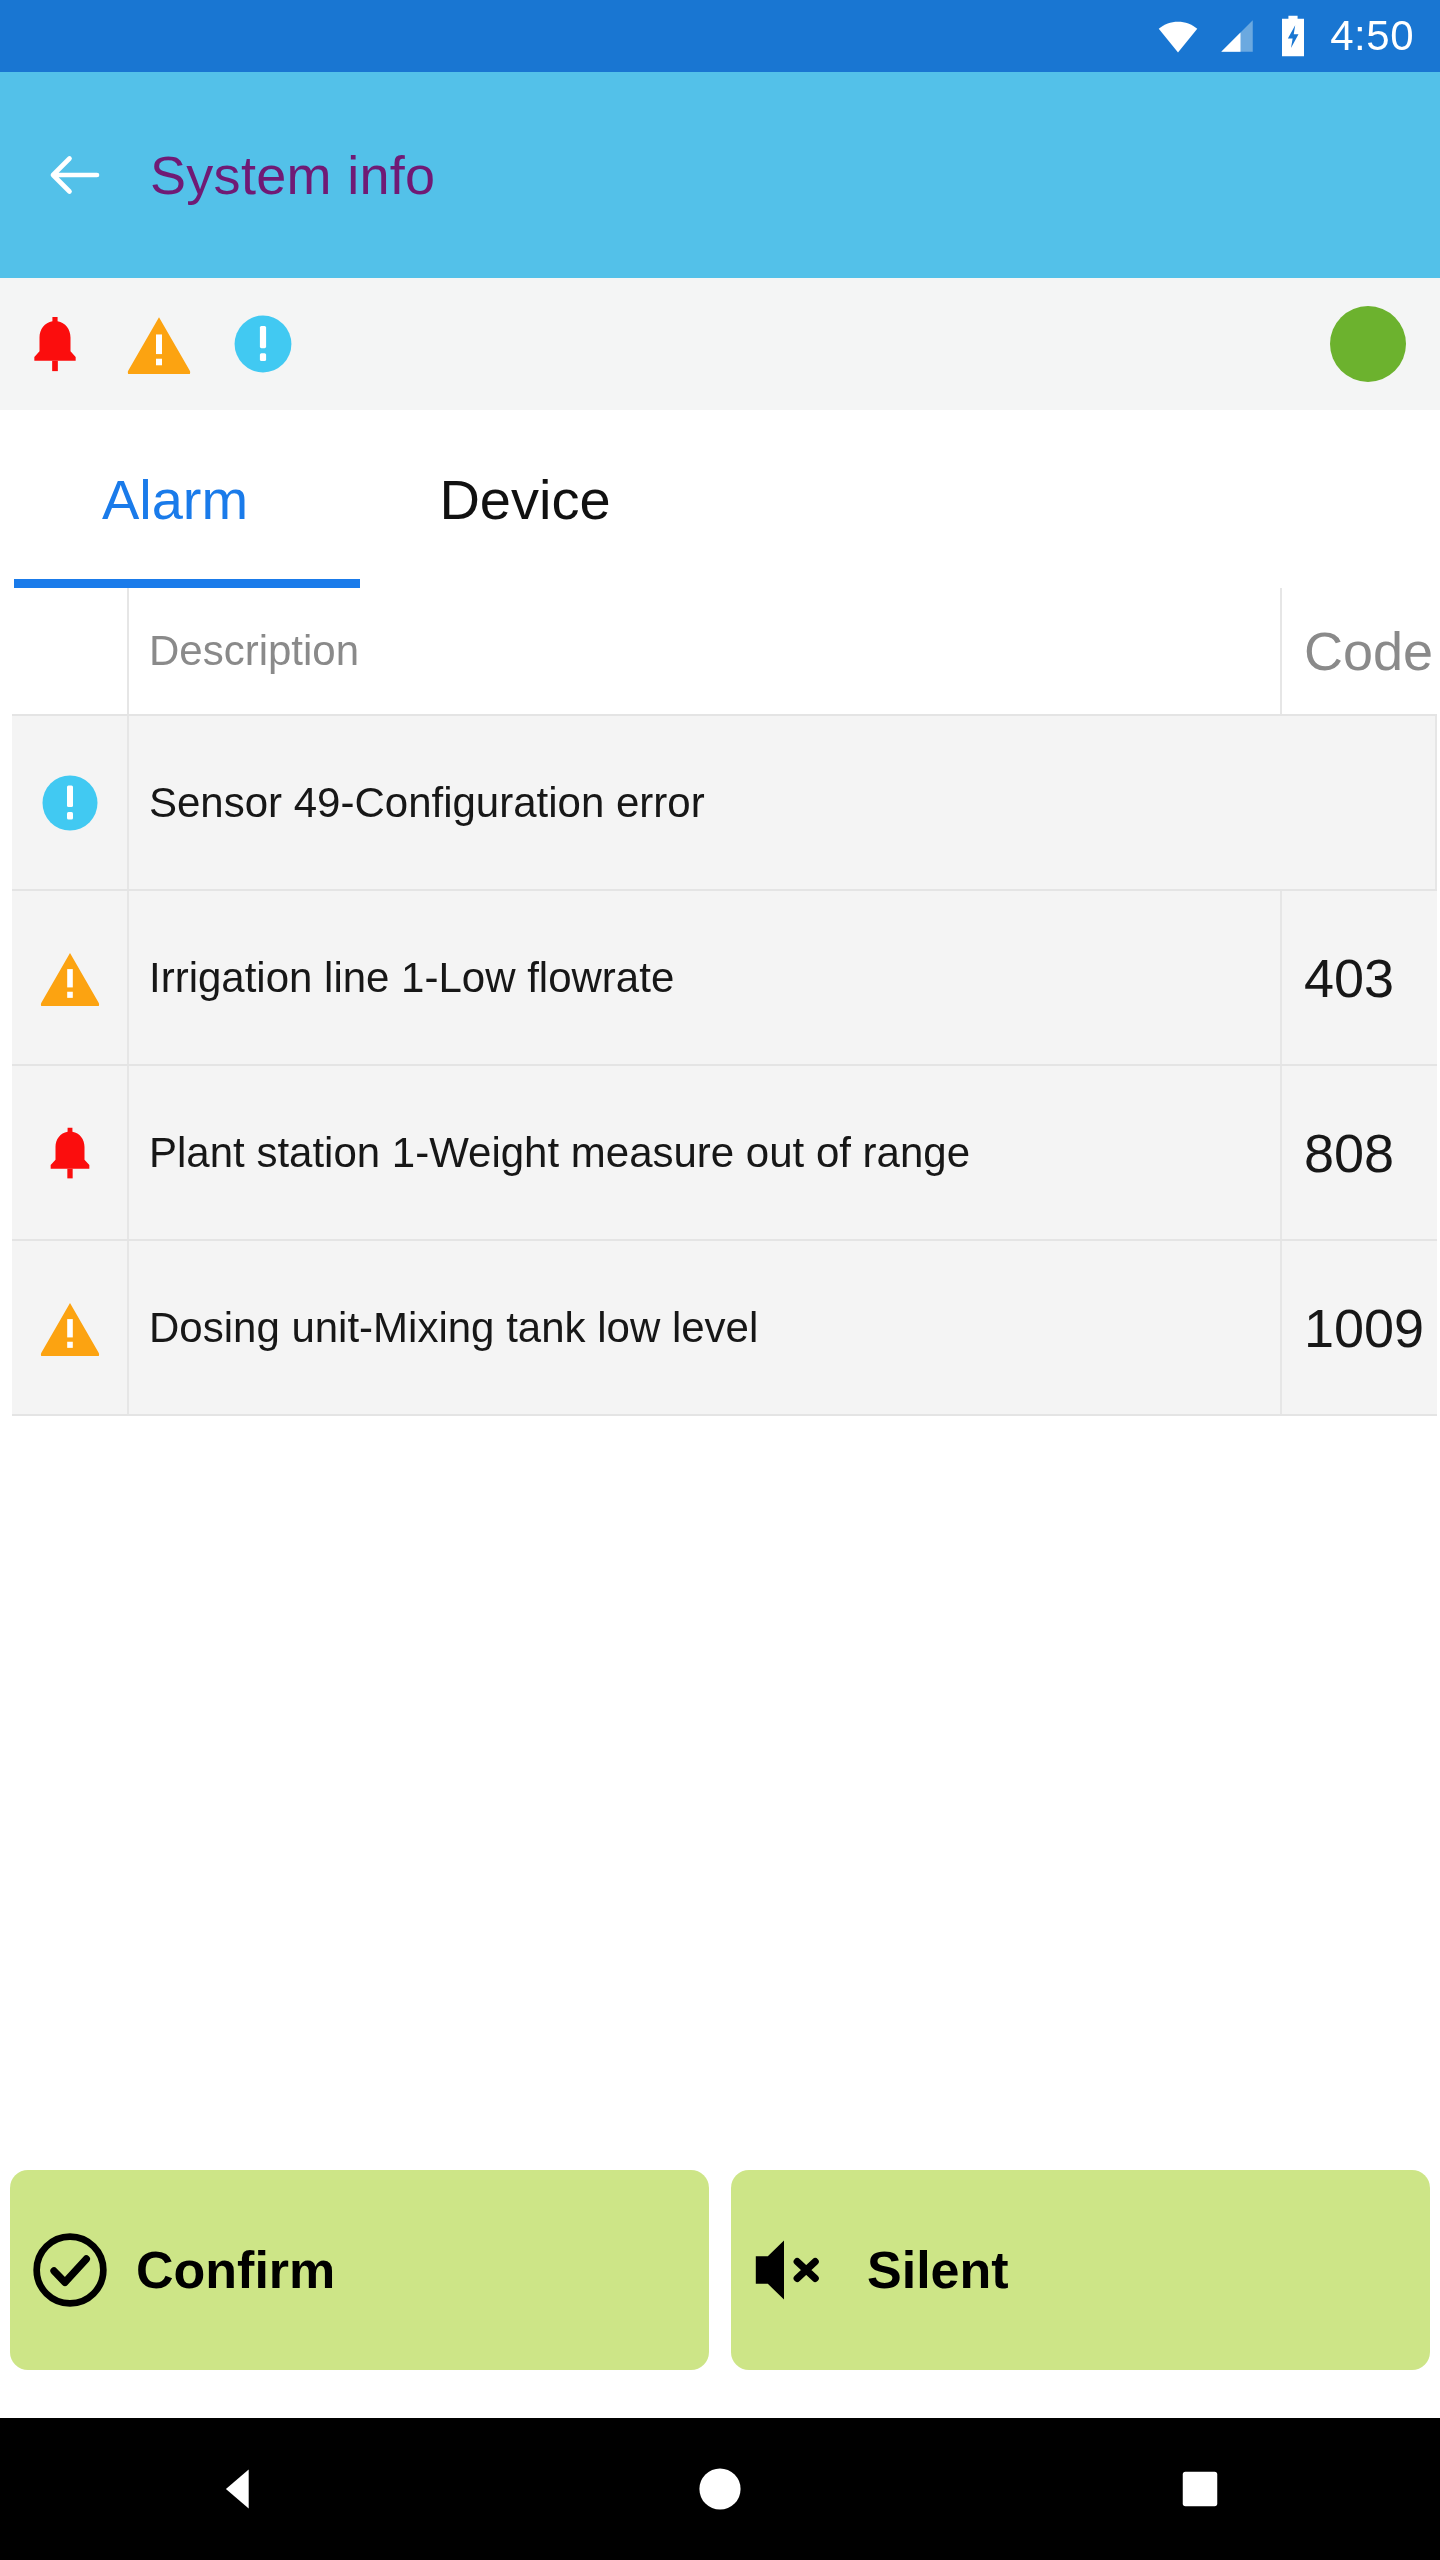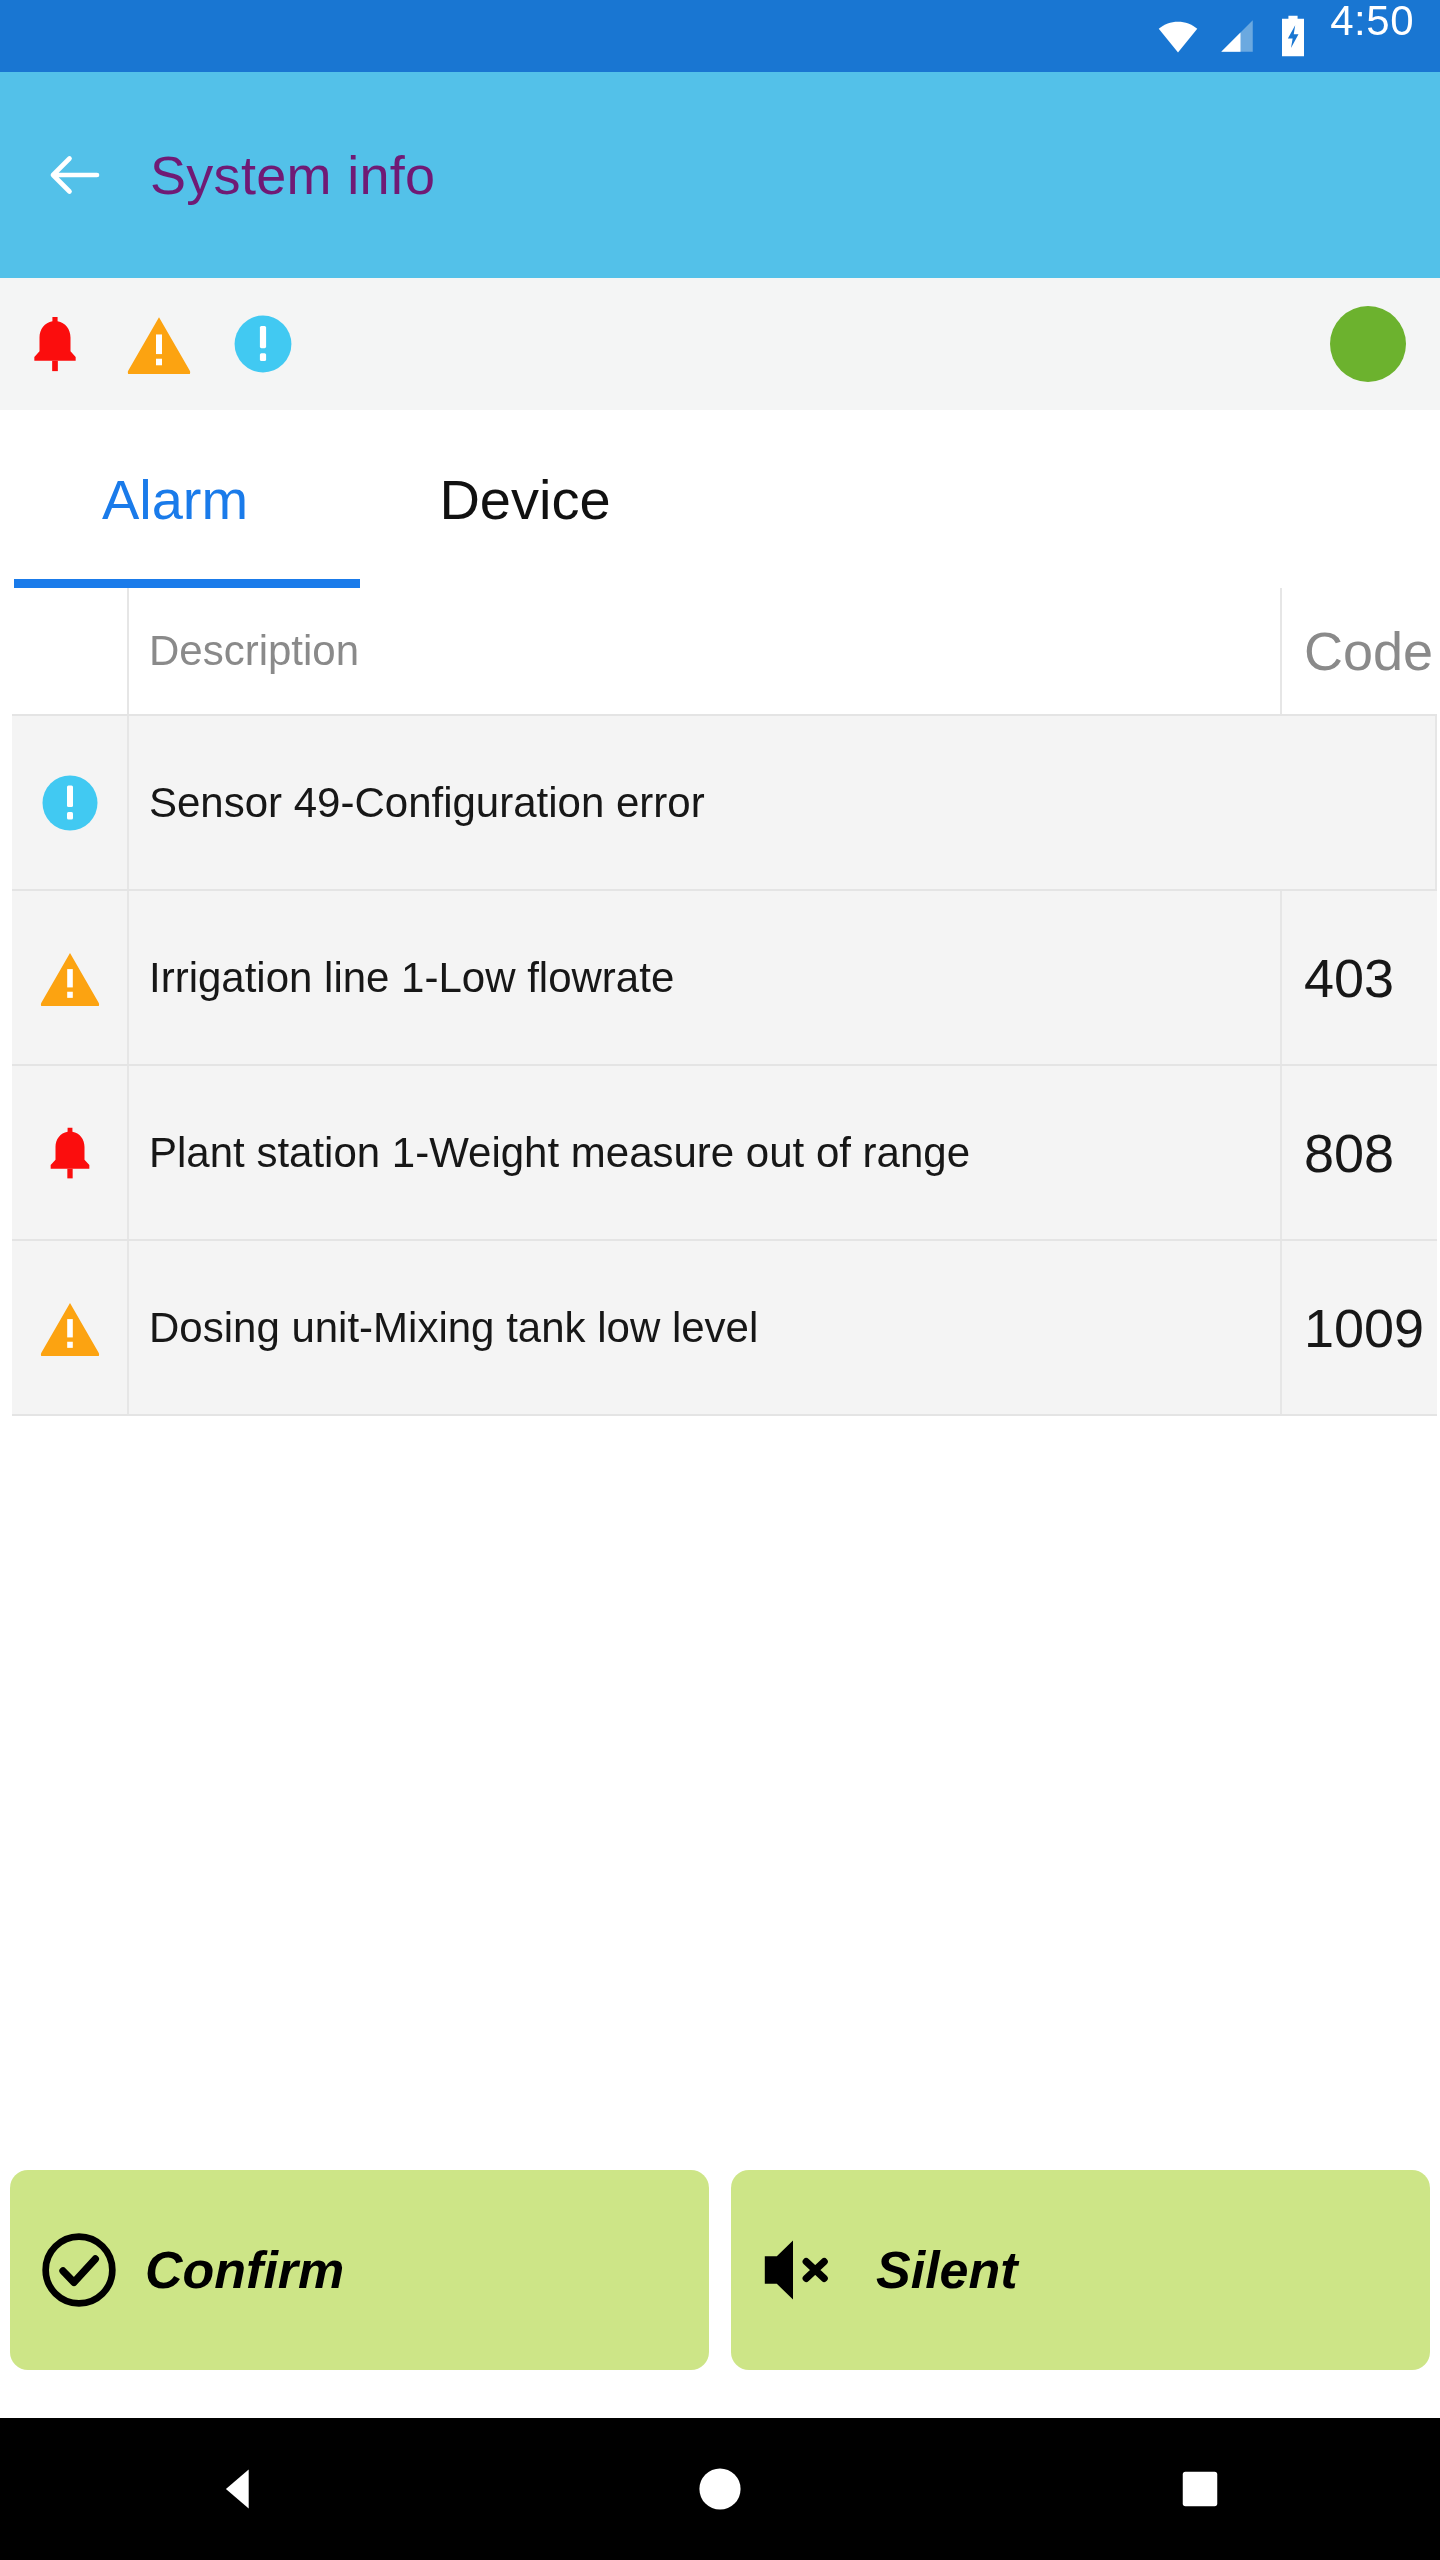--- a/index.html
+++ b/index.html
@@ -8,21 +8,21 @@
     background:#ffffff;
     font-family:"Liberation Sans", sans-serif;
     overflow:hidden;
   }
   #screen { position:relative; width:1440px; height:2560px; background:#ffffff; }
 
   
   .statusbar{
     position:absolute; left:0; top:0; width:1440px; height:72px;
     background:#1976d2;
-    display:flex; justify-content:flex-end;
+    display:flex; align-items:center; justify-content:flex-end;
     padding-right:26px;
   }
   .sb-icons{ display:flex; align-items:center; gap:16px; }
   .sb-time{
     color:#ffffff; font-size:42px; font-weight:400; line-height:1;
     margin-left:18px; letter-spacing:0.5px;
   }
 
   
   .appbar{
@@ -89,22 +89,22 @@
   .trow.header .cell-code{ color:#8a8a8a; }
   .row-icon{ width:62px; height:62px; display:flex; align-items:center; justify-content:center; }
 
   
   .actions{
     position:absolute; left:0; top:2170px; width:1440px; height:200px;
     display:flex; gap:22px; padding:0 10px;
   }
   .action-btn{
     flex:1; background:#cde587; border-radius:18px;
-    display:flex; align-items:center; padding-left:29px; gap:26px;
-    border:none; cursor:pointer;font-style:italic;
+    display:flex; align-items:center; padding-left:20px; gap:26px;
+    border:none; cursor:pointer;
   }
   .action-label{ font-size:52px; font-weight:bold; color:#000000; }
 
   
   .navbar{
     position:absolute; left:0; bottom:0; width:1440px; height:142px;
     background:#000000; display:flex; align-items:center; justify-content:space-around;
   }
   .nav-btn{ width:140px; height:142px; display:flex; align-items:center; justify-content:center; }
 </style>

